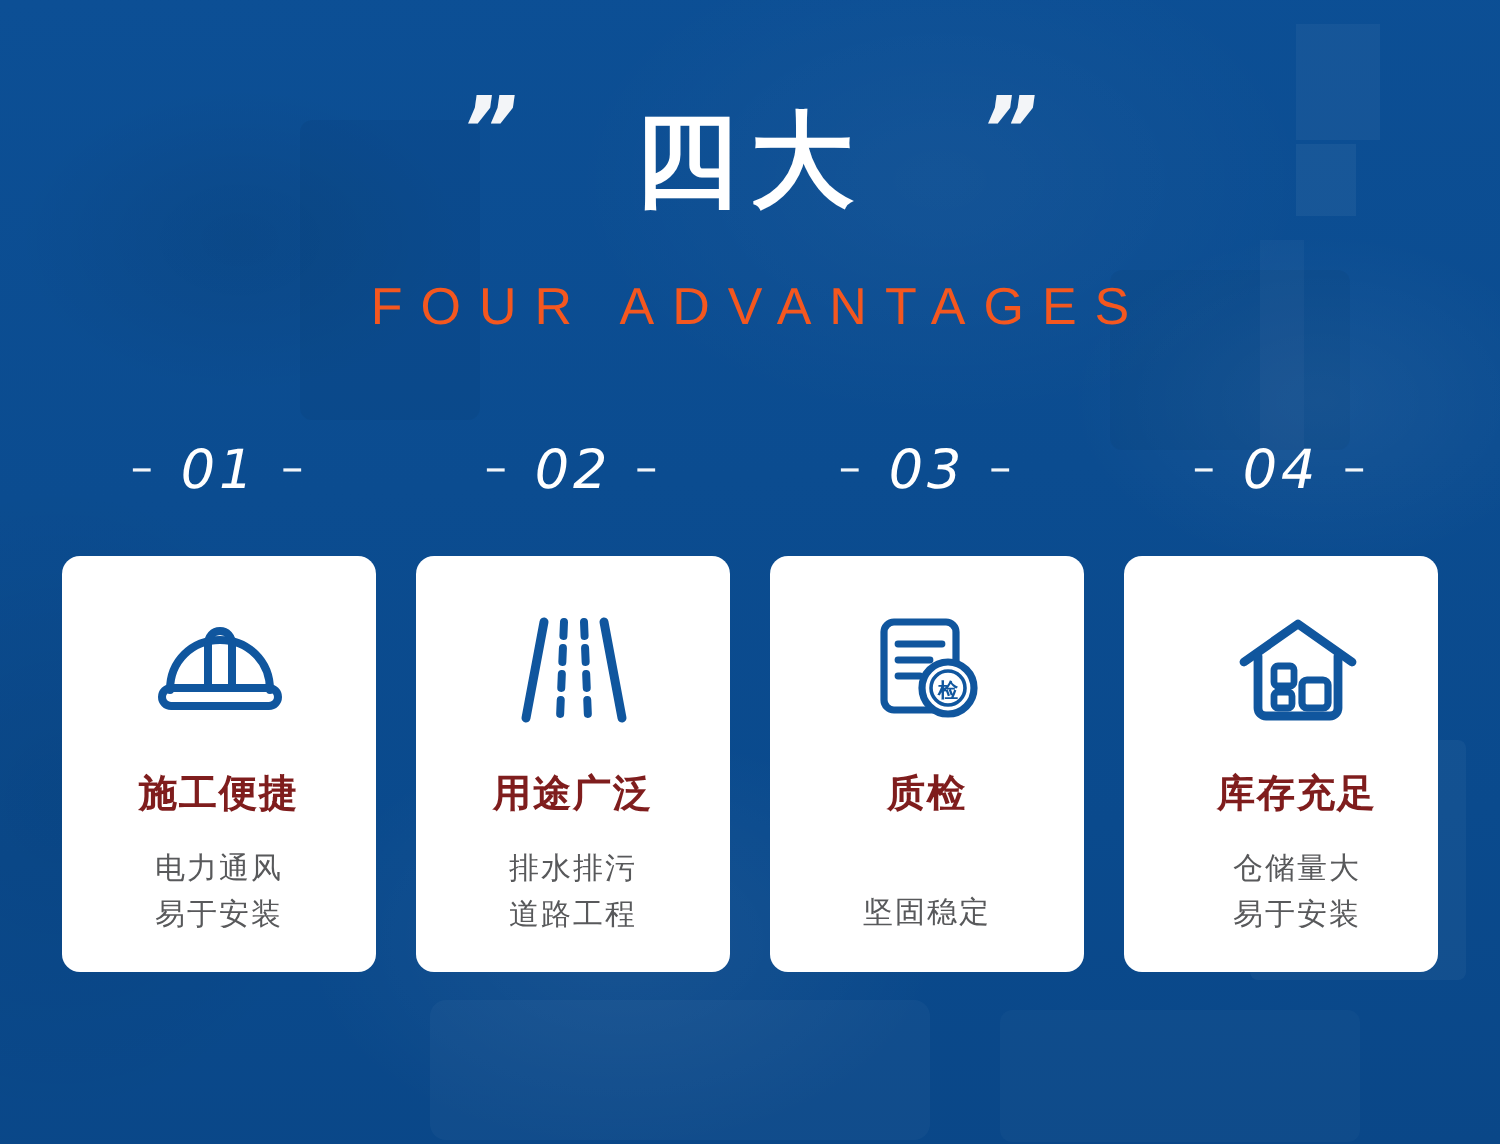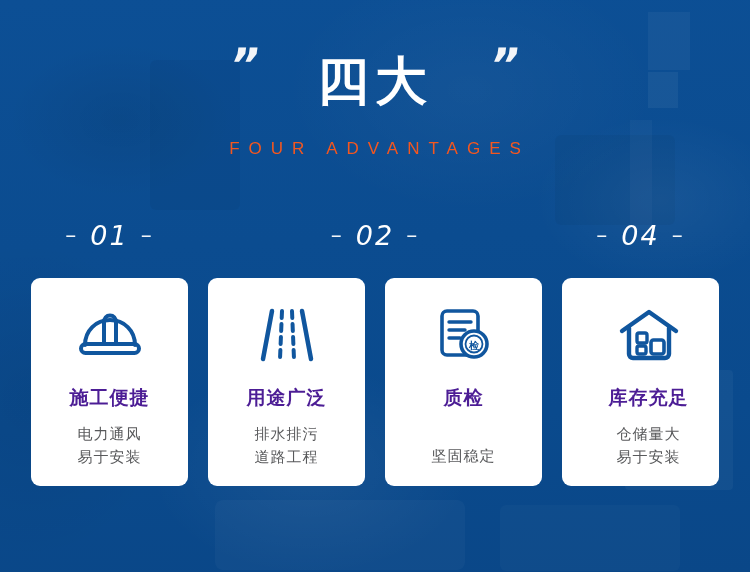--- a/index.html
+++ b/index.html
@@ -89,21 +89,21 @@
     font-weight: 700;
     color: #ffffff;
     letter-spacing: 6px;
     line-height: 1;
     white-space: nowrap;
   }
 
   .subtitle {
     margin-top: 14px;
     font-family: "Liberation Sans", sans-serif;
-    font-size: 17px;
+    font-size: 26px;
     font-weight: 400;
     color: #f4571f;
     letter-spacing: 9px;
     text-indent: 9px;
     line-height: 1;
   }
 
   
   .numbers {
     position: absolute;
@@ -165,21 +165,21 @@
     align-items: center;
     justify-content: center;
   }
   .card-icon svg { display: block; }
 
   .card-title {
     margin-top: 22px;
     font-family: "DejaVu Sans", "Liberation Sans", sans-serif;
     font-size: 19px;
     font-weight: 700;
-    color: #4c1d95;
+    color: #7f1d1d;
     letter-spacing: 1px;
     line-height: 1;
     text-align: center;
   }
 
   .card-desc {
     margin-top: 16px;
     font-family: "DejaVu Sans", "Liberation Sans", sans-serif;
     font-size: 15px;
     font-weight: 400;
@@ -214,20 +214,23 @@
     </div>
     <div class="subtitle">FOUR ADVANTAGES</div>
   </div>
 
   <div class="numbers">
     <div class="num-cell">
       <span class="num-dash l">–</span><span>01</span><span class="num-dash r">–</span>
     </div>
     <div class="num-cell">
       <span class="num-dash l">–</span><span>02</span><span class="num-dash r">–</span>
+    </div>
+    <div class="num-cell">
+      <span class="num-dash l">–</span><span>03</span><span class="num-dash r">–</span>
     </div>
     <div class="num-cell">
       <span class="num-dash l">–</span><span>04</span><span class="num-dash r">–</span>
     </div>
   </div>
 
   <div class="cards">
 
     <div class="card">
       <div class="card-icon">

